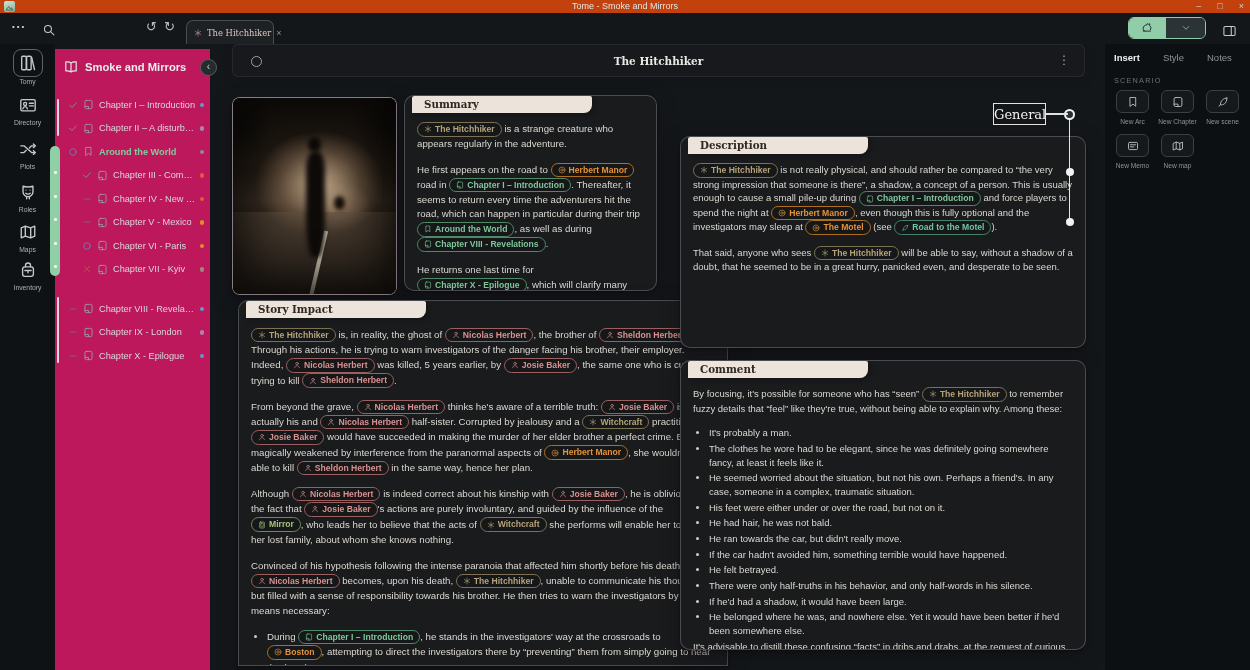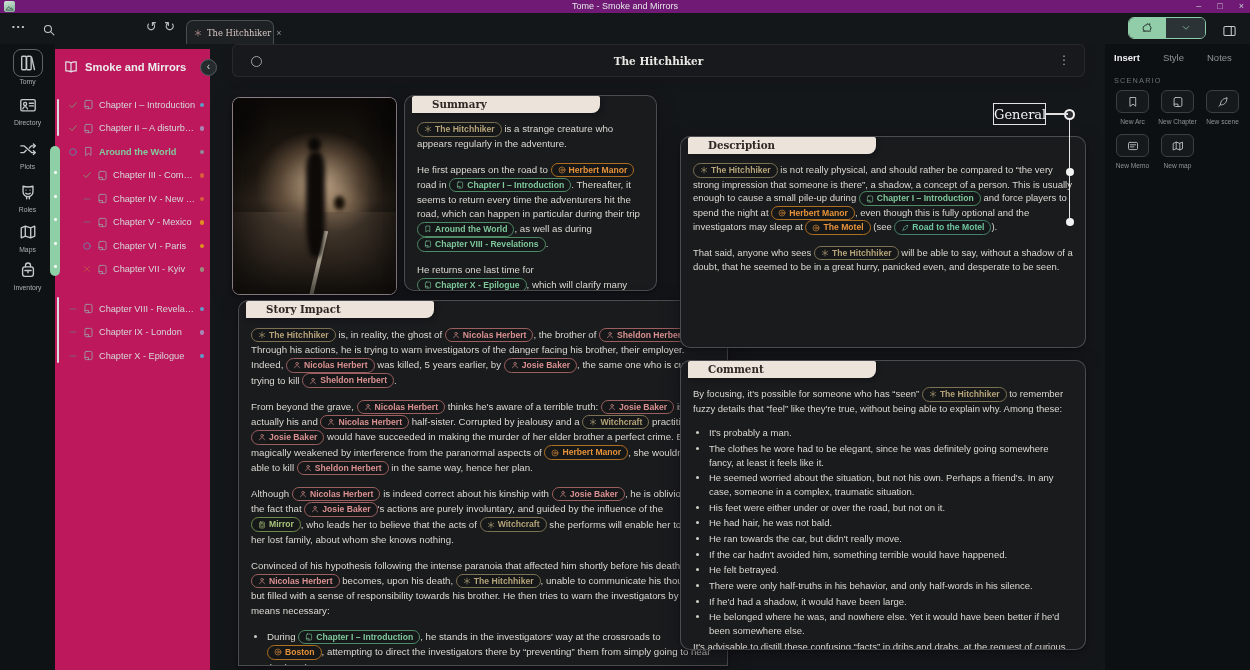--- a/index.html
+++ b/index.html
@@ -2,21 +2,21 @@
 <html><head>
 <meta charset="utf-8">
 <style>
   html,body{margin:0;padding:0;background:#0b0d0f;}
   #root{position:relative;width:1250px;height:670px;overflow:hidden;
         font-family:"Liberation Sans",sans-serif;background:#14171a;
         -webkit-font-smoothing:antialiased;}
   .ic{fill:none;stroke:currentColor;stroke-width:1.5;stroke-linecap:round;stroke-linejoin:round;display:inline-block;vertical-align:middle;}
 
   
-  .titlebar{position:absolute;left:0;top:0;width:1250px;height:17px;background:#701a75;
+  .titlebar{position:absolute;left:0;top:0;width:1250px;height:17px;background:#c2410c;
             color:#e3e7e8;font-size:9px;line-height:13px;text-align:center;}
   .appicon{position:absolute;left:4px;top:1px;width:11px;height:11px;border-radius:2px;
            background:linear-gradient(160deg,#cfe7d8,#7fae92);}
   .appicon svg{width:9px;height:9px;margin:1px;color:#23443a;}
   .wctrls{position:absolute;right:6px;top:0;display:flex;gap:16px;color:#c9ced0;font-size:9px;}
   .wctrls span{cursor:default;}
 
   
   .toolbar{position:absolute;left:0;top:13px;width:1250px;height:31px;background:#14171a;}
   .tb-ellipsis{position:absolute;left:12px;top:9px;color:#cfd4d6;font-size:8px;letter-spacing:2px;}
@@ -82,21 +82,21 @@
   .doc-ring{position:absolute;left:18px;top:11px;width:9px;height:9px;border:1.5px solid #9ba1a4;border-radius:50%;}
   .doc-title{position:absolute;left:0;right:0;top:0;line-height:33px;text-align:center;
              font-family:"DejaVu Serif",serif;font-weight:bold;font-size:10.5px;color:#eae8e4;}
   .doc-kebab{position:absolute;right:14px;top:8px;color:#a8adb0;font-size:12px;}
 
   .card{position:absolute;background:#191b1d;border:1px solid rgba(205,205,215,.28);border-radius:10px;
         box-sizing:border-box;overflow:hidden;
         box-shadow:0 6px 18px rgba(15,12,18,.5),0 1px 3px rgba(0,0,0,.4);}
   .card-tab{position:absolute;top:0;left:7px;width:168px;height:17px;background:#ece4da;
             color:#2e2723;font-family:"DejaVu Serif",serif;font-weight:bold;font-size:10.3px;
-            line-height:17px;padding-left:20px;border-radius:2px 2px 8px 0;
+            line-height:17px;padding-left:12px;border-radius:2px 2px 8px 0;
             box-shadow:2px 2px 5px rgba(10,8,12,.35);}
   .card-body{position:absolute;left:0;right:0;top:19px;bottom:0;padding:7px 12px 8px;
              font-size:9.7px;line-height:1.52;color:#dcd8d2;}
   .card-body p{margin:0 0 11px;}
   .card-body ul{margin:2px 0 0 3px;padding-left:13px;}
   .card-body li{margin-bottom:2px;}
   .card-body li::marker{color:#cfcbc5;}
 
   .pill{display:inline-flex;align-items:center;gap:3px;border:1px solid;border-radius:9px;
         padding:0 6px;font-size:8.6px;line-height:12.5px;white-space:nowrap;font-weight:bold;

